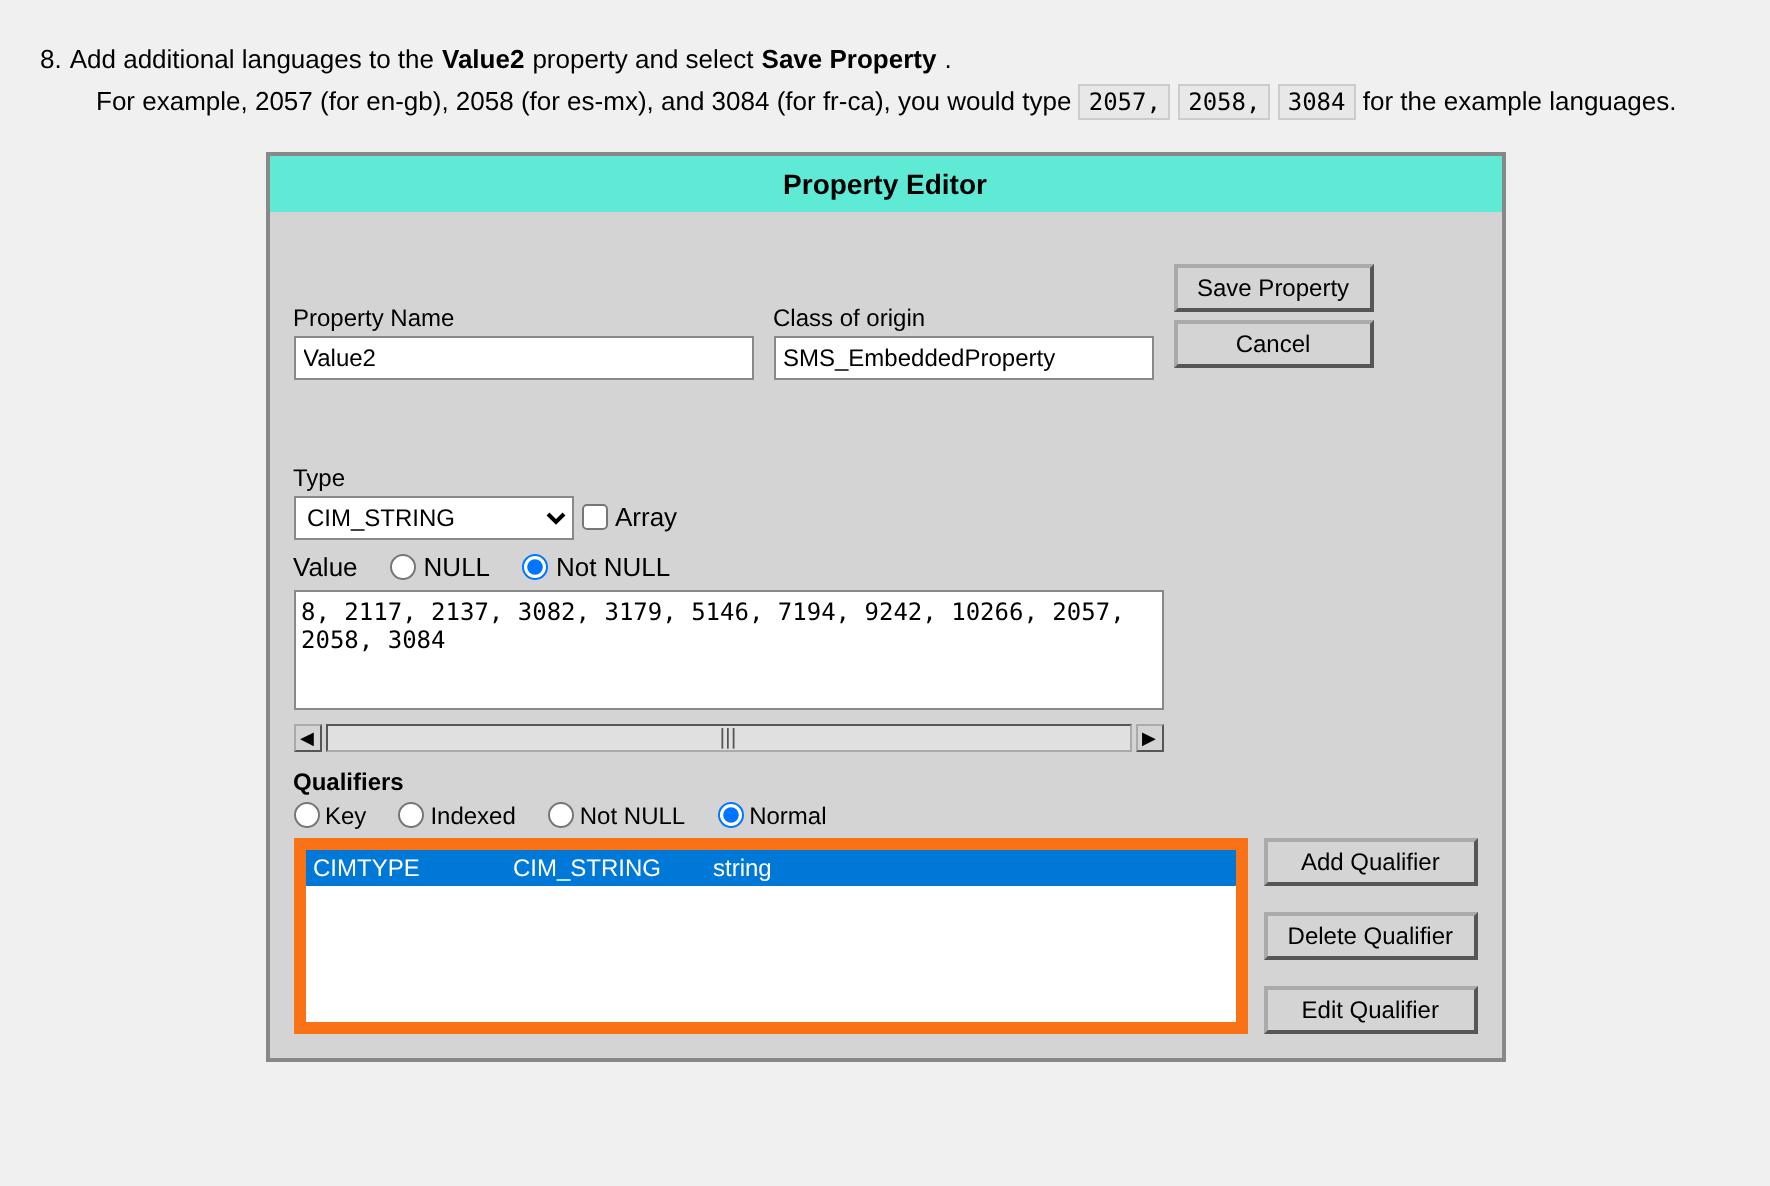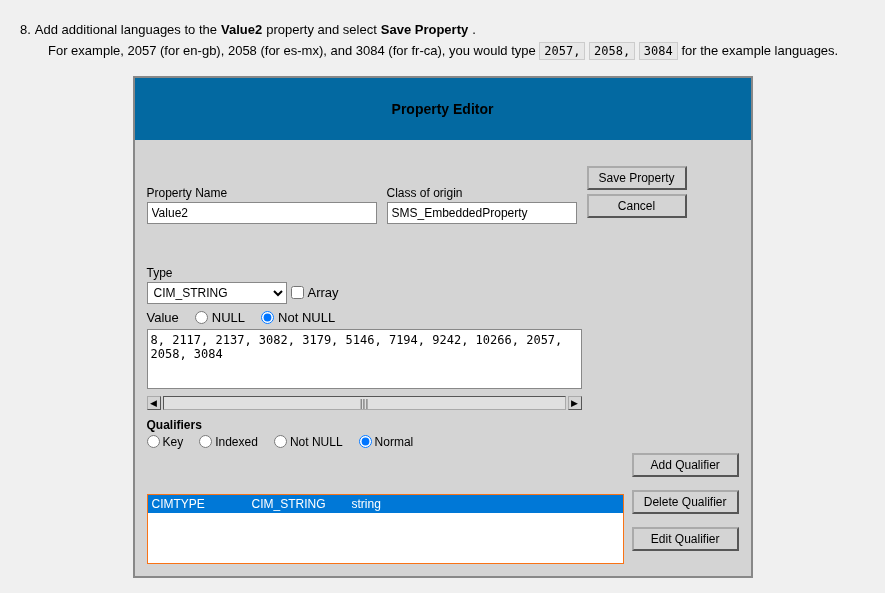--- a/index.html
+++ b/index.html
@@ -25,23 +25,23 @@
       font-family: Consolas, monospace;
       font-size: 12px;
     }
     .dialog-box {
       border: 2px solid #888;
       background: #d4d4d4;
       width: 620px;
       margin: 0 auto;
     }
     .dialog-title {
-      background: #0369a1;
+      background: #5eead4;
       text-align: center;
-      padding: 23px;
+      padding: 6px;
       font-size: 14px;
       font-weight: bold;
       color: #000;
     }
     .dialog-body {
       padding: 10px 12px 12px 12px;
     }
     .form-row {
       display: flex;
       align-items: flex-start;
@@ -169,25 +169,24 @@
       gap: 3px;
       font-size: 12px;
       justify-content: flex-end;
     }
     .qualifiers-content {
       display: flex;
       gap: 8px;
     }
     .qualifier-list {
       flex: 1;
-      border: 1px solid #f97316;
+      border: 6px solid #f97316;
       background: #fff;
       min-height: 70px;
       font-size: 12px;
-      margin-top: 41px;
     }
     .qualifier-list-row {
       display: flex;
       padding: 2px 4px;
       gap: 20px;
     }
     .qualifier-list-row.selected {
       background: #0078d7;
       color: #fff;
     }

